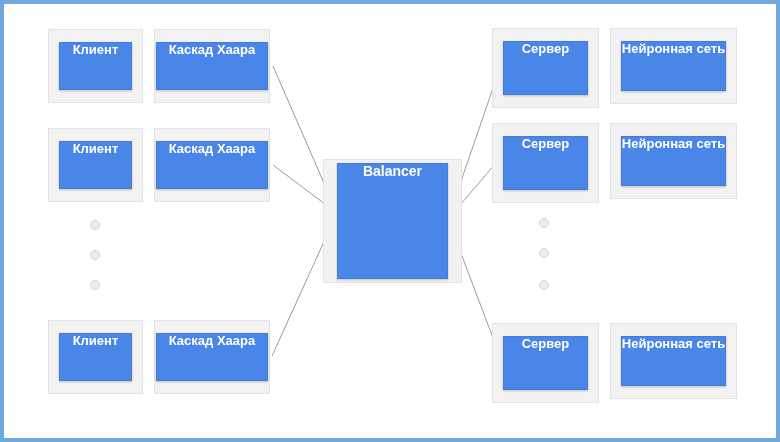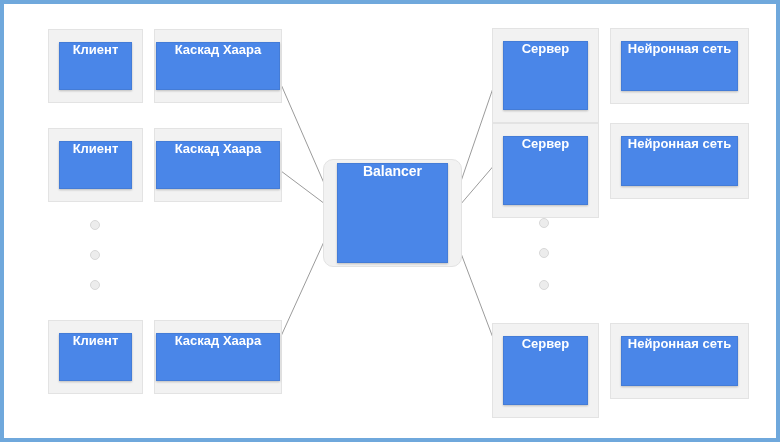--- a/index.html
+++ b/index.html
@@ -34,25 +34,25 @@
     box-sizing:border-box;
     box-shadow:0 1px 2px rgba(0,0,0,0.22);
     display:flex; align-items:flex-start; justify-content:center;
     color:var(--node-text, #ffffff);
     font-weight:bold; font-size:13px;
     text-align:center; line-height:1.1;
     white-space:nowrap;
   }
 
   .n-client   { left:48px;  width:95px;  height:74px;  padding:12px 10px; }
-  .n-haar     { left:154px; width:128px; height:74px;  padding:12px 1px; }
-  .n-balancer { left:323px; top:159px; width:139px; height:108px; padding:3px 13px;border-radius:10px; }
+  .n-haar     { left:154px; width:116px; height:74px;  padding:12px 1px; }
+  .n-balancer { left:323px; top:159px; width:139px; height:124px; padding:3px 13px; }
   .n-balancer .box { font-size:14px; }
-  .n-server   { left:492px; width:107px; height:95px;  padding:12px 10px; }
-  .n-nn       { left:610px; width:139px; height:76px;  padding:12px 10px; }
+  .n-server   { left:492px; width:107px; height:80px;  padding:12px 10px; }
+  .n-nn       { left:610px; width:127px; height:76px;  padding:12px 10px; }
 
   .c1 { top:29px; }  .c2 { top:128px; } .c3 { top:320px; }
   .r1 { top:28px; }  .r2 { top:123px; } .r3 { top:323px; }
 
   .dot {
     position:absolute;
     width:10px; height:10px;
     border-radius:50%;
     background:var(--dot-fill, #ececec);
     border:1px solid var(--dot-border, #d8d8d8);

